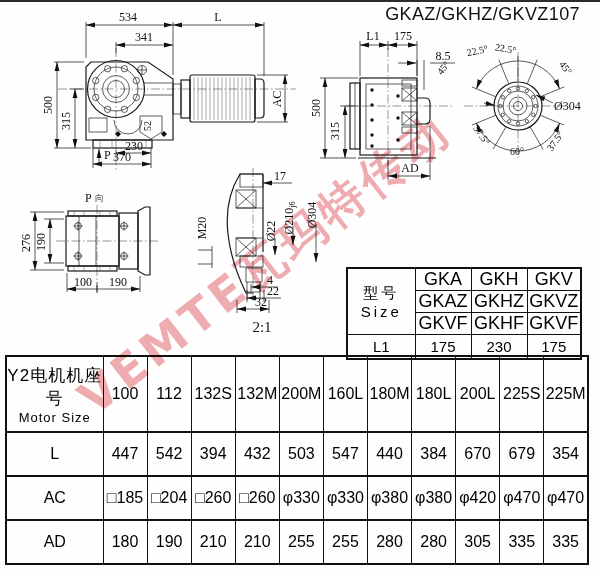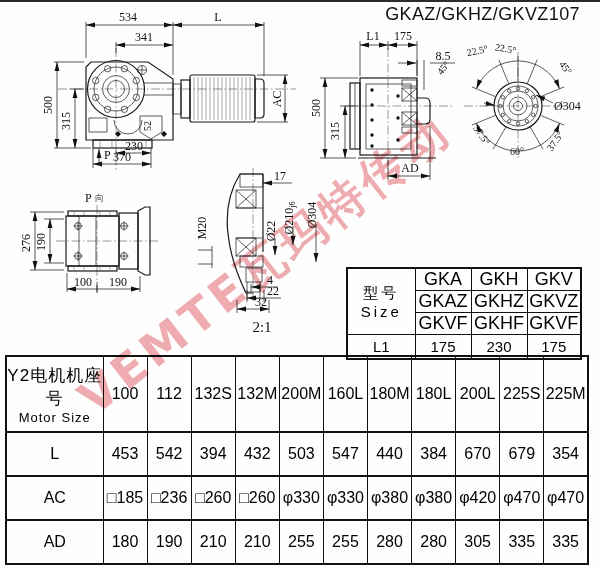--- a/index.html
+++ b/index.html
@@ -333,36 +333,36 @@
       <td>200M</td>
       <td>160L</td>
       <td>180M</td>
       <td>180L</td>
       <td>200L</td>
       <td>225S</td>
       <td>225M</td>
     </tr>
     <tr>
       <td>L</td>
-      <td>453</td>
+      <td>447</td>
       <td>542</td>
       <td>394</td>
       <td>432</td>
       <td>503</td>
       <td>547</td>
       <td>440</td>
       <td>384</td>
       <td>670</td>
       <td>679</td>
       <td>354</td>
     </tr>
     <tr>
       <td>AC</td>
       <td>□185</td>
-      <td>□236</td>
+      <td>□204</td>
       <td>□260</td>
       <td>□260</td>
       <td>φ330</td>
       <td>φ330</td>
       <td>φ380</td>
       <td>φ380</td>
       <td>φ420</td>
       <td>φ470</td>
       <td>φ470</td>
     </tr>

